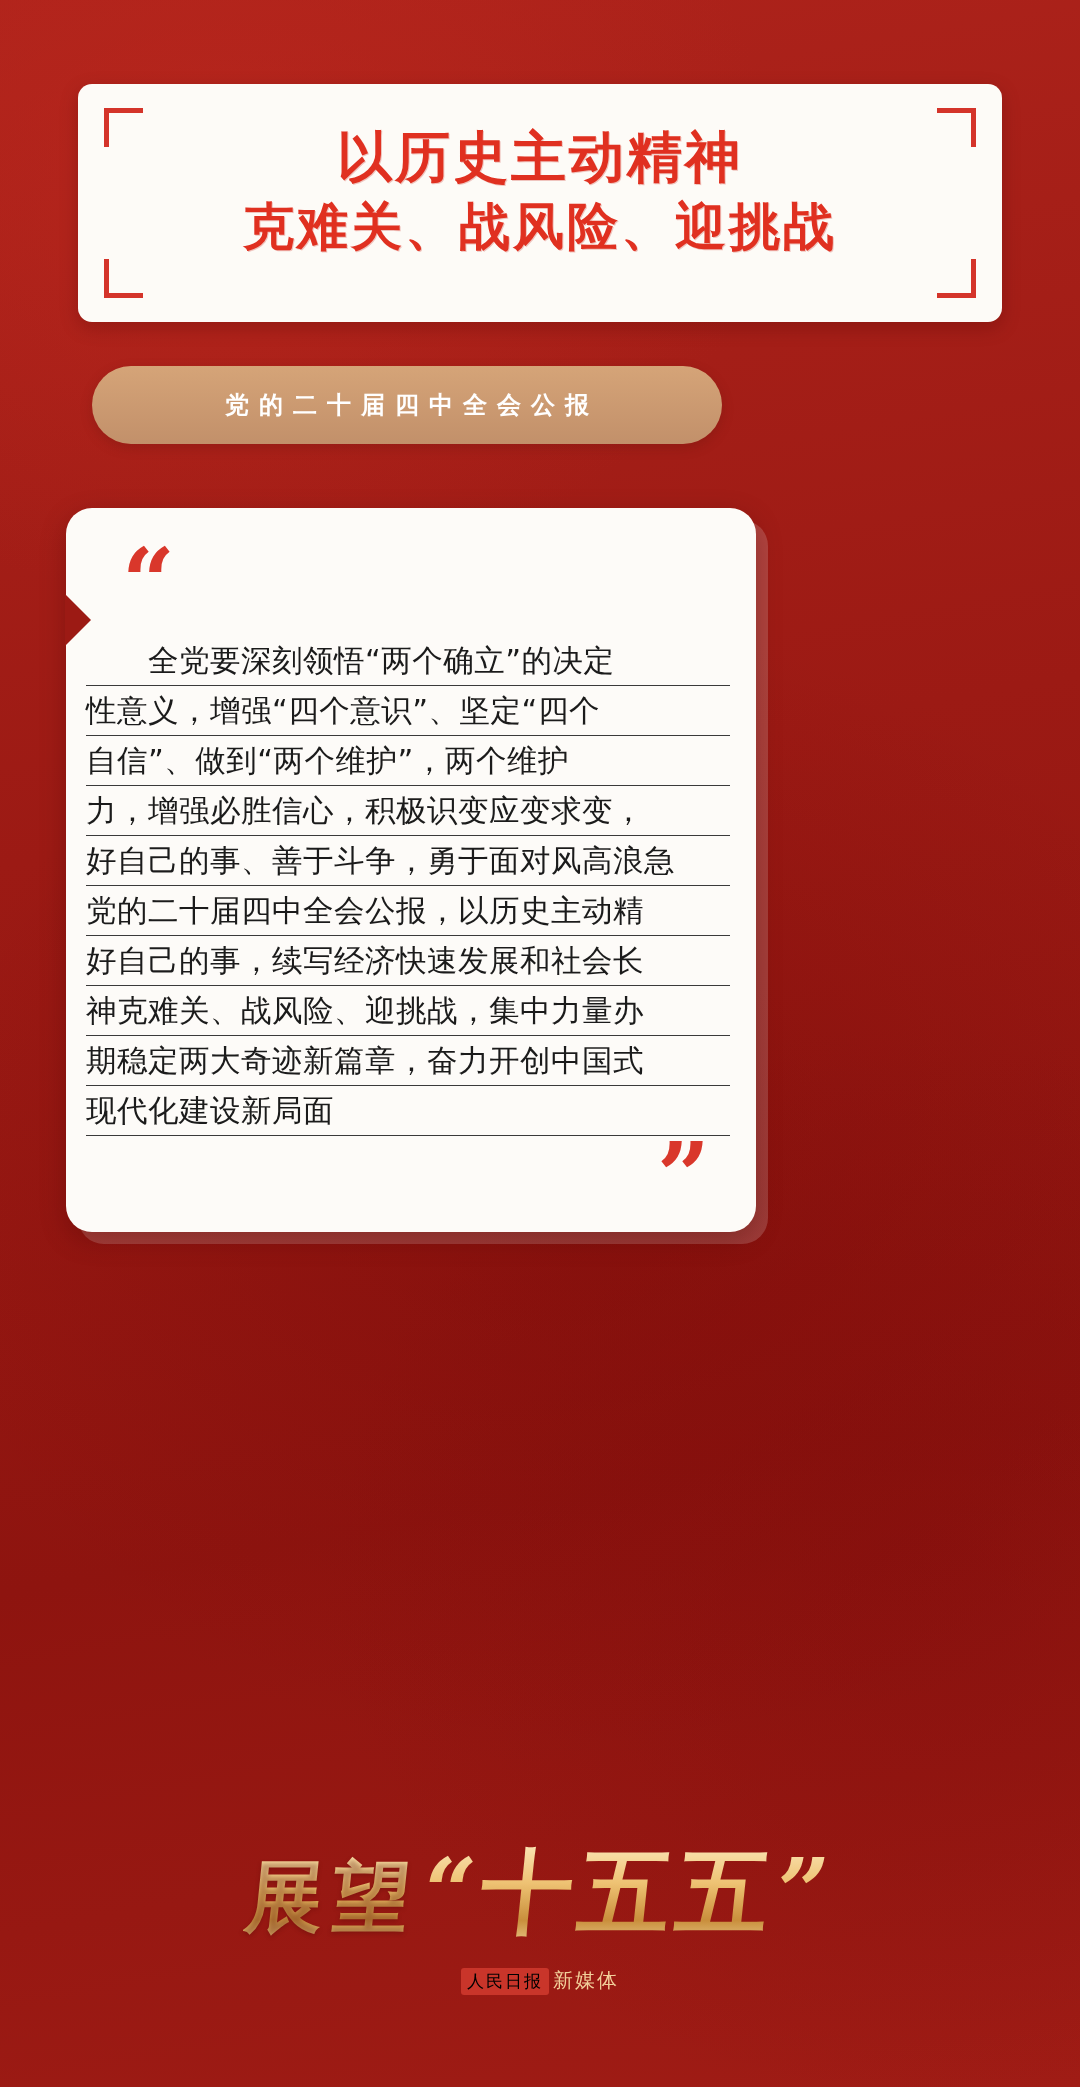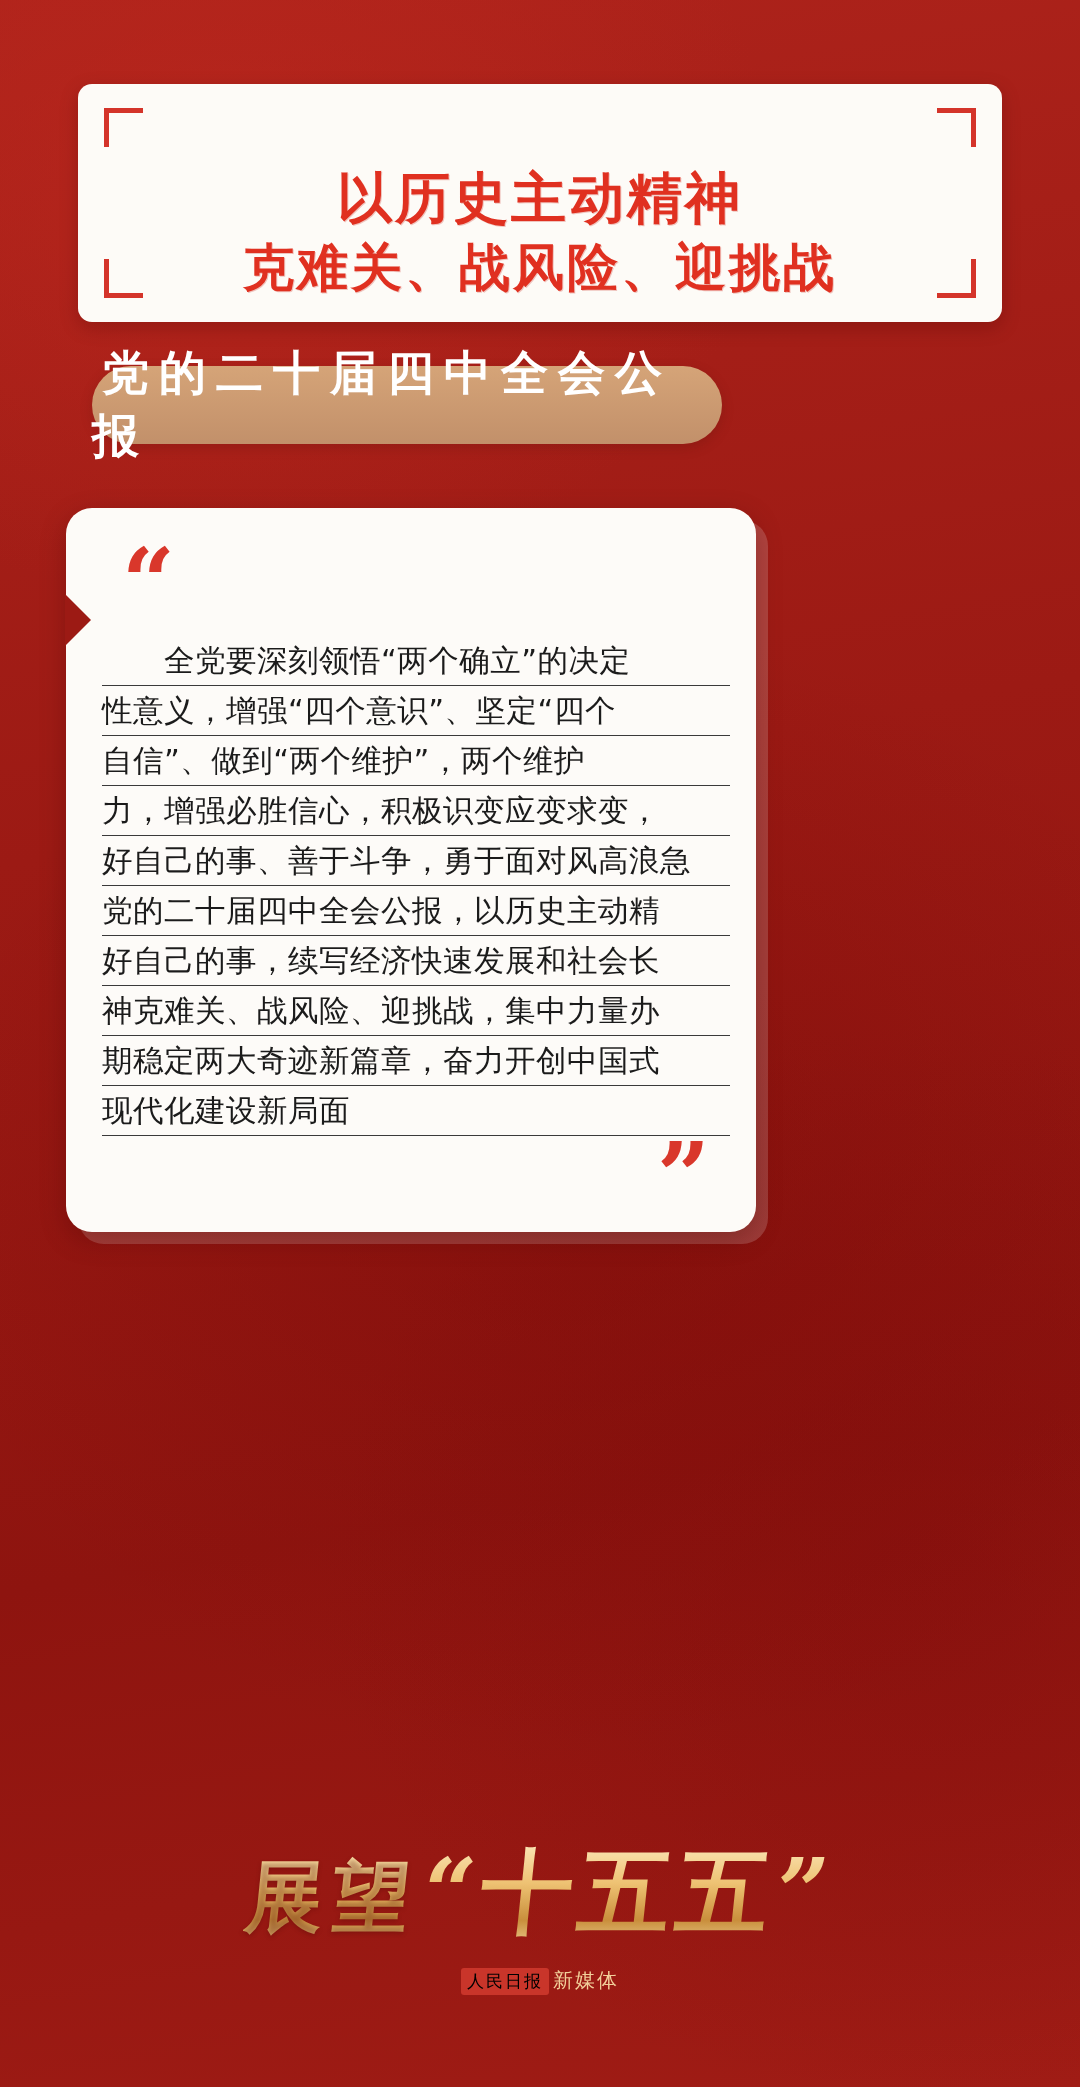--- a/index.html
+++ b/index.html
@@ -63,40 +63,40 @@
     text-align: center;
   }
   .title-line {
     font-family: "DejaVu Sans", "Liberation Sans", sans-serif;
     font-weight: bold;
     color: #e03020;
     letter-spacing: 3px;
     line-height: 1.30;
     text-shadow: 1px 1px 0 rgba(200,30,20,0.25);
   }
-  .title-line.one { font-size: 55px; margin-top: 41px; }
+  .title-line.one { font-size: 55px; }
   .title-line.two { font-size: 51px; }
 
   
   .subtitle-pill {
     position: absolute;
     left: 92px;
     top: 366px;
     width: 630px;
     height: 78px;
     border-radius: 39px;
     background: linear-gradient(180deg, #d5a478 0%, #c2906a 100%);
     display: flex;
     align-items: center;
     justify-content: center;
     box-shadow: 0 4px 12px rgba(90,20,10,0.25);
   }
   .subtitle-text {
     font-family: Liberation Sans, sans-serif;
-    font-size: 47px;
+    font-size: 24px;
     font-weight: bold;
     color: #ffffff;
     letter-spacing: 10px;
     text-indent: 10px;
   }
 
   
   .quote-card {
     position: absolute;
     left: 66px;
@@ -141,21 +141,21 @@
     bottom: 10px;
     font-family: "DejaVu Serif", "Liberation Serif", serif;
     font-size: 92px;
     line-height: 1;
     color: #d9372b;
     font-weight: bold;
   }
 
   .quote-body {
     position: absolute;
-    left: 36px;
+    left: 20px;
     right: 26px;
     top: 128px;
   }
   .quote-line {
     font-family: "DejaVu Sans", "Liberation Sans", sans-serif;
     font-size: 30.5px;
     color: #1b1b1b;
     letter-spacing: 0.5px;
     height: 49px;
     line-height: 49px;

